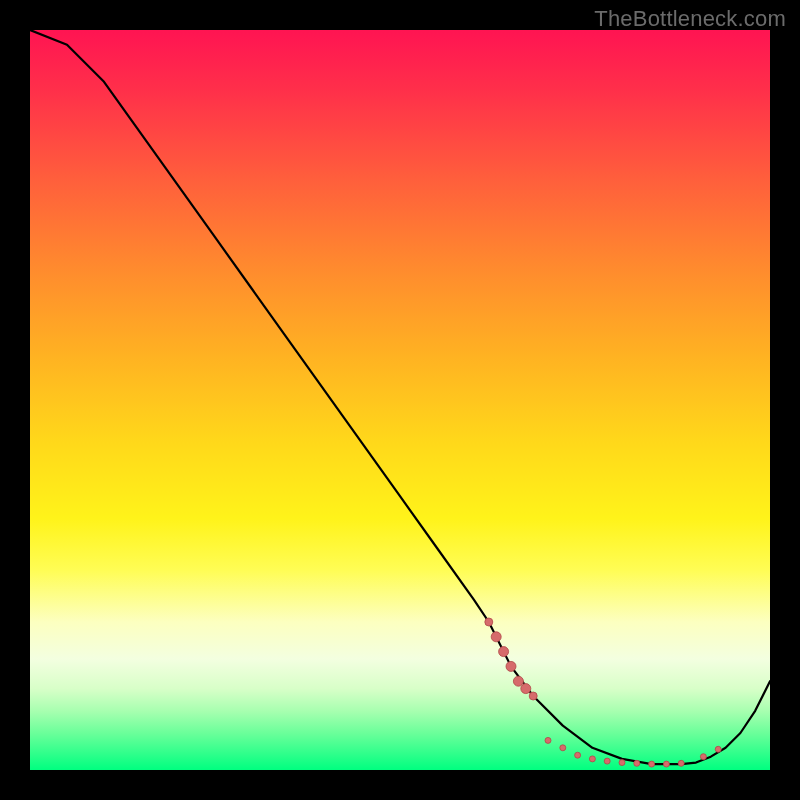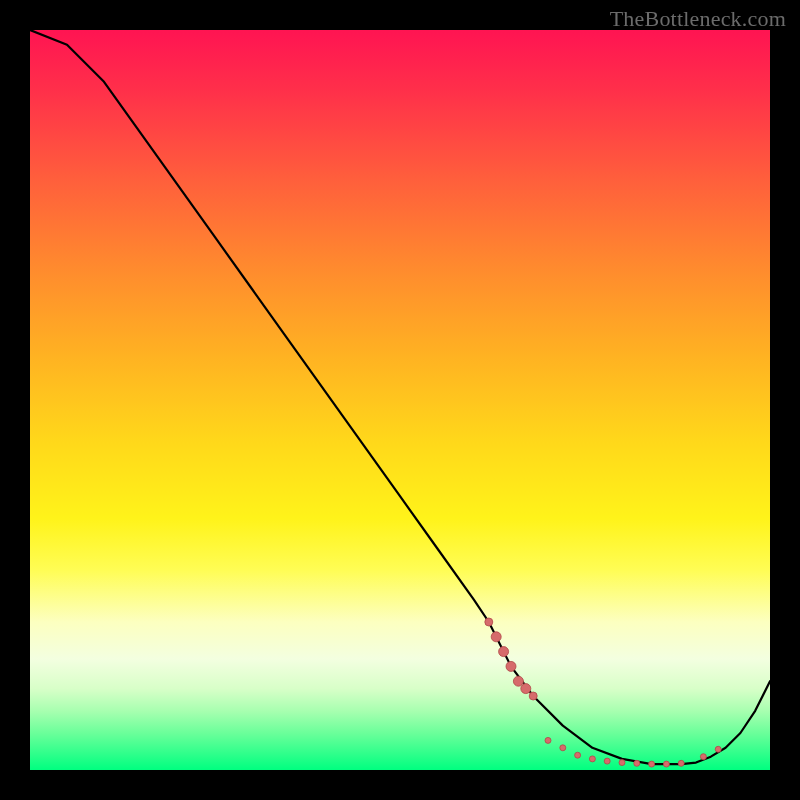--- a/index.html
+++ b/index.html
@@ -9,21 +9,20 @@
     height: 800px;
     background: #000;
     overflow: hidden;
     font-family: Arial, Helvetica, sans-serif;
   }
   .frame {
     position: relative;
     width: 800px;
     height: 800px;
     background: #000;
-    font-family: Liberation Serif, serif;
   }
   .watermark {
     position: absolute;
     top: 6px;
     right: 14px;
     color: #6b6b6b;
     font-size: 22px;
     font-weight: 500;
     letter-spacing: 0.2px;
     z-index: 3;

